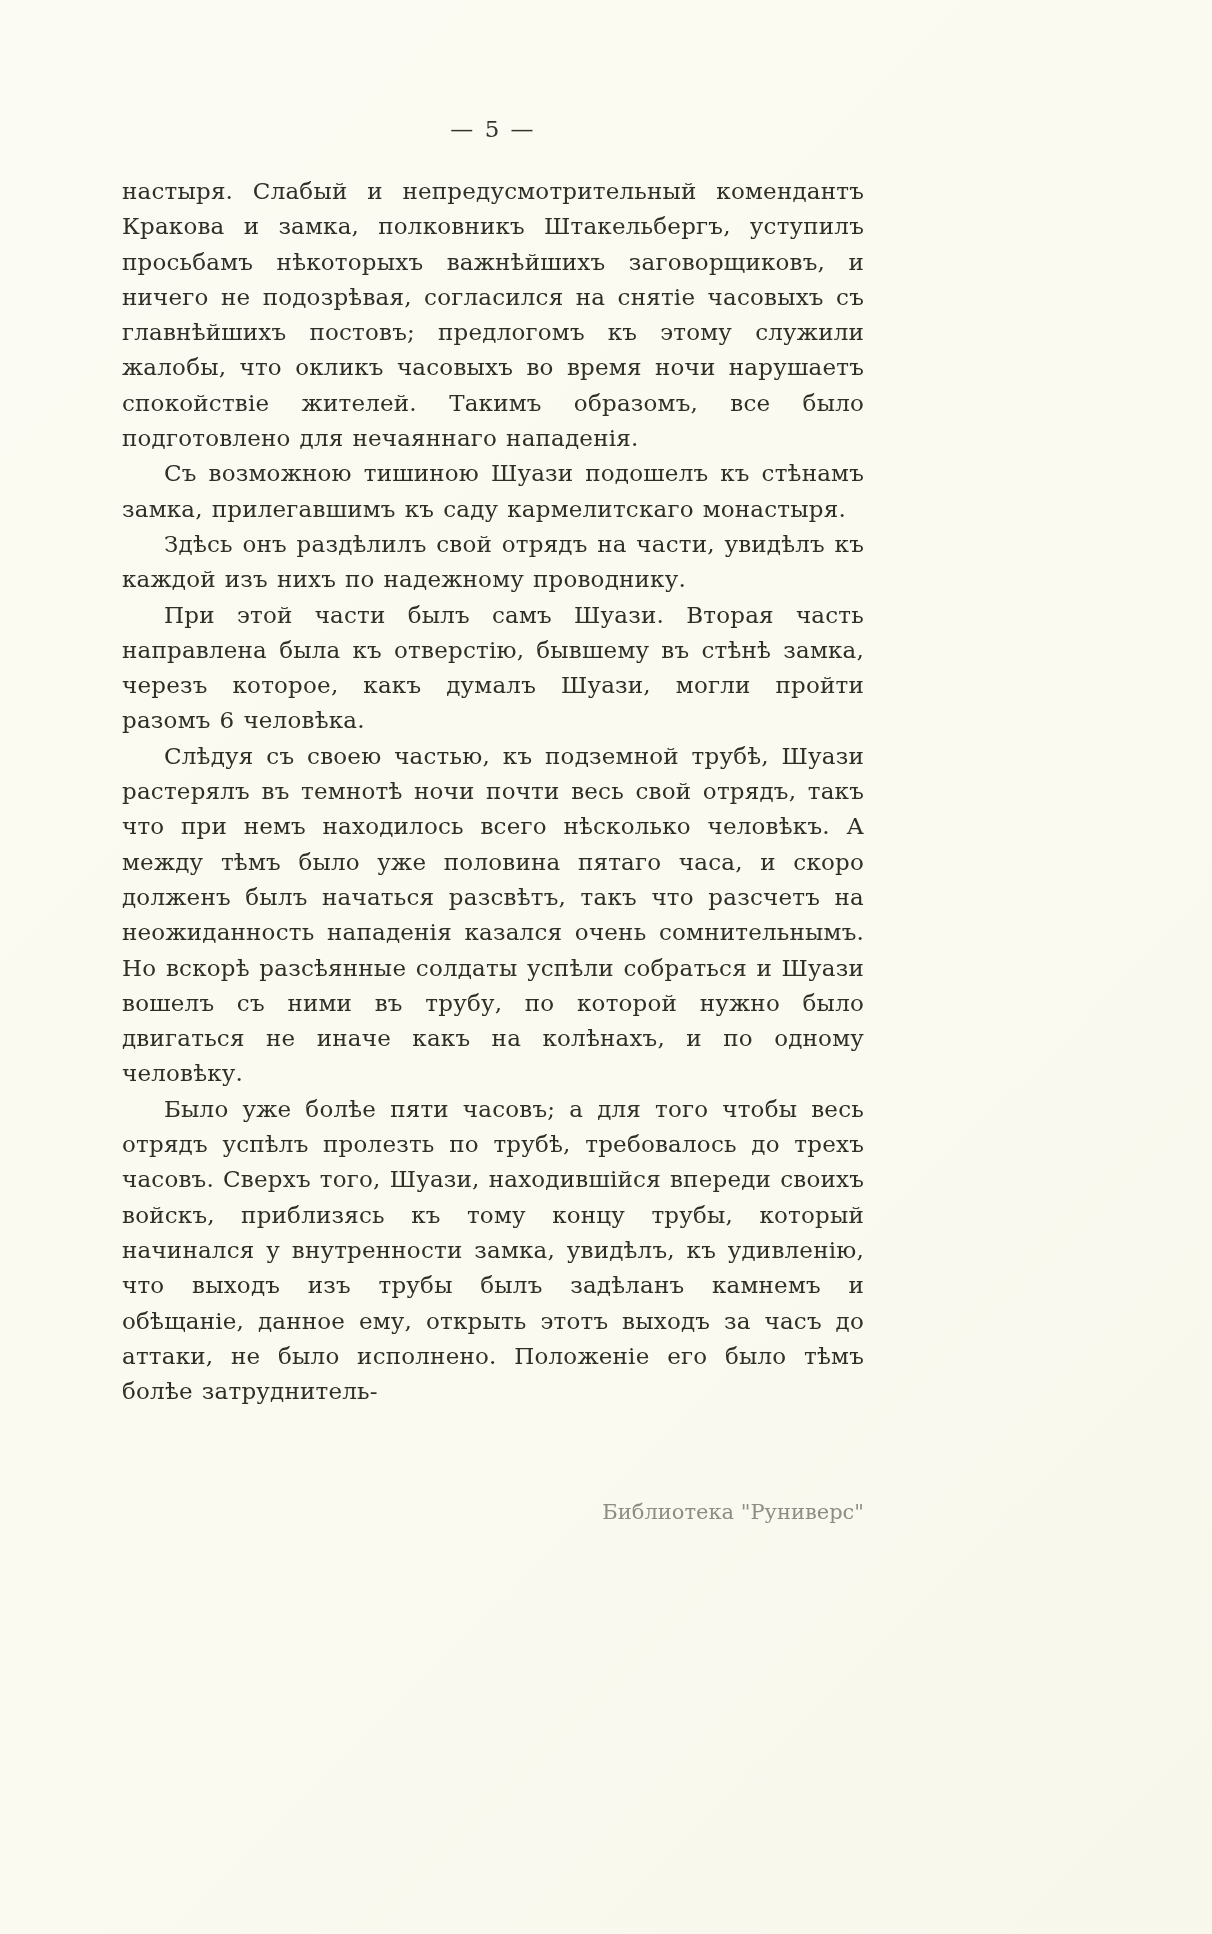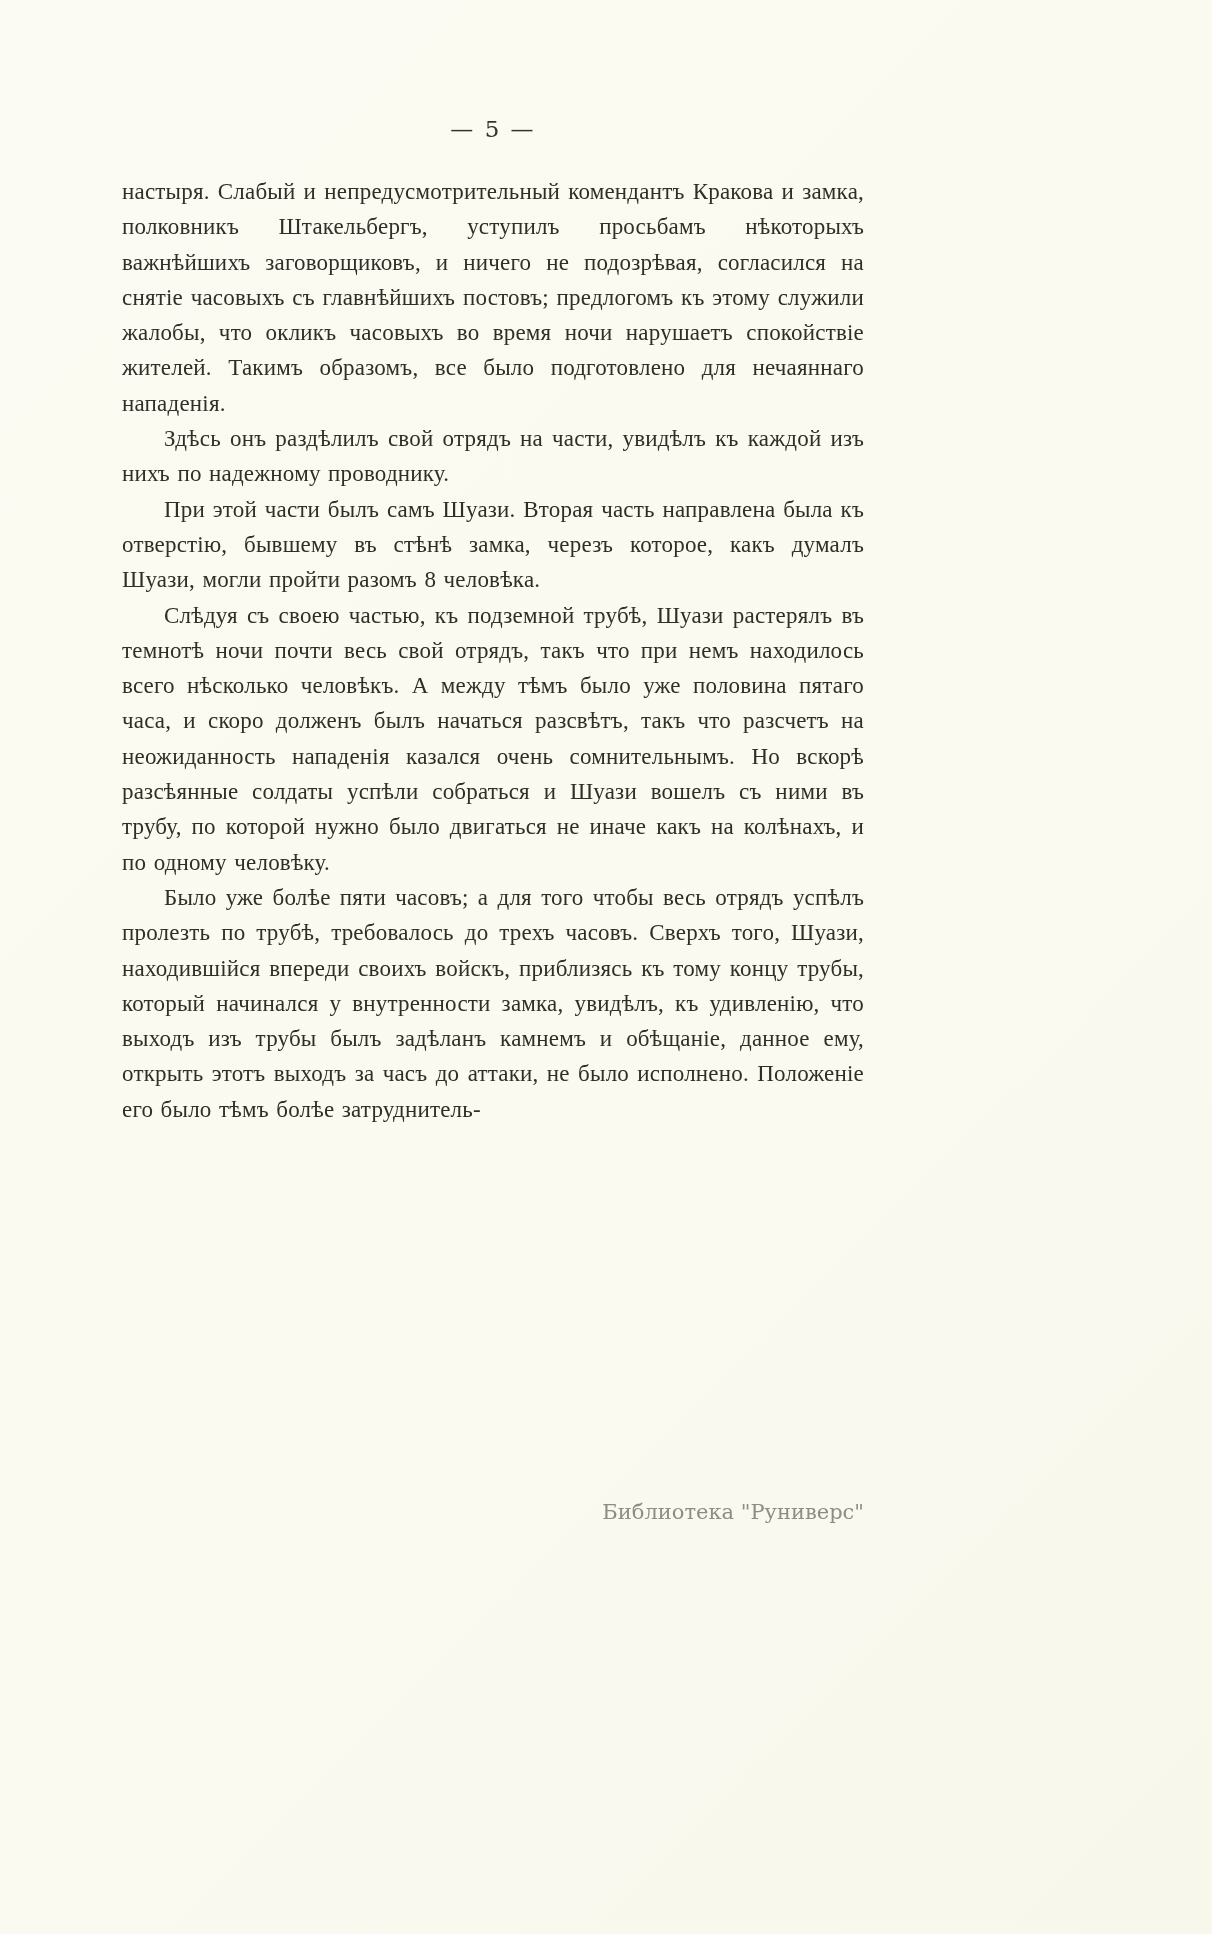--- a/index.html
+++ b/index.html
@@ -36,21 +36,20 @@
   }
   .text-block p {
     margin: 0;
     font-size: 23px;
     line-height: 35.3px;
     text-align: justify;
     text-indent: 42px;
     letter-spacing: 0.2px;
     word-spacing: 1.5px;
     color: #302e27;
-    font-family: Liberation Serif, serif;
   }
   .text-block p.continuation {
     text-indent: 0;
   }
   .watermark {
     position: absolute;
     left: 122px;
     top: 1500px;
     width: 742px;
     text-align: right;
@@ -59,20 +58,21 @@
   }
 </style>
 </head>
 <body>
 
 <div class="sheet">
   <div class="content">
     <div class="page-number">— 5 —</div>
     <div class="text-block">
       <p class="continuation">настыря. Слабый и непредусмотрительный комендантъ Кракова и замка, полковникъ Штакельбергъ, уступилъ просьбамъ нѣкоторыхъ важнѣйшихъ заговорщиковъ, и ничего не подозрѣвая, согласился на снятіе часовыхъ съ главнѣйшихъ постовъ; предлогомъ къ этому служили жалобы, что окликъ часовыхъ во время ночи нарушаетъ спокойствіе жителей. Такимъ образомъ, все было подготовлено для нечаяннаго нападенія.</p>
+      <p>Съ возможною тишиною Шуази подошелъ къ стѣнамъ замка, прилегавшимъ къ саду кармелитскаго монастыря.</p>
       <p>Здѣсь онъ раздѣлилъ свой отрядъ на части, увидѣлъ къ каждой изъ нихъ по надежному проводнику.</p>
-      <p>При этой части былъ самъ Шуази. Вторая часть направлена была къ отверстію, бывшему въ стѣнѣ замка, черезъ которое, какъ думалъ Шуази, могли пройти разомъ 8 человѣка.</p>
+      <p>При этой части былъ самъ Шуази. Вторая часть направлена была къ отверстію, бывшему въ стѣнѣ замка, черезъ которое, какъ думалъ Шуази, могли пройти разомъ 6 человѣка.</p>
       <p>Слѣдуя съ своею частью, къ подземной трубѣ, Шуази растерялъ въ темнотѣ ночи почти весь свой отрядъ, такъ что при немъ находилось всего нѣсколько человѣкъ. А между тѣмъ было уже половина пятаго часа, и скоро долженъ былъ начаться разсвѣтъ, такъ что разсчетъ на неожиданность нападенія казался очень сомнительнымъ. Но вскорѣ разсѣянные солдаты успѣли собраться и Шуази вошелъ съ ними въ трубу, по которой нужно было двигаться не иначе какъ на колѣнахъ, и по одному человѣку.</p>
       <p>Было уже болѣе пяти часовъ; а для того чтобы весь отрядъ успѣлъ пролезть по трубѣ, требовалось до трехъ часовъ. Сверхъ того, Шуази, находившійся впереди своихъ войскъ, приблизясь къ тому концу трубы, который начинался у внутренности замка, увидѣлъ, къ удивленію, что выходъ изъ трубы былъ задѣланъ камнемъ и обѣщаніе, данное ему, открыть этотъ выходъ за часъ до аттаки, не было исполнено. Положеніе его было тѣмъ болѣе затруднитель-</p>
     </div>
   </div>
   <div class="watermark">Библиотека "Руниверс"</div>
 </div>
 
 </body></html>

